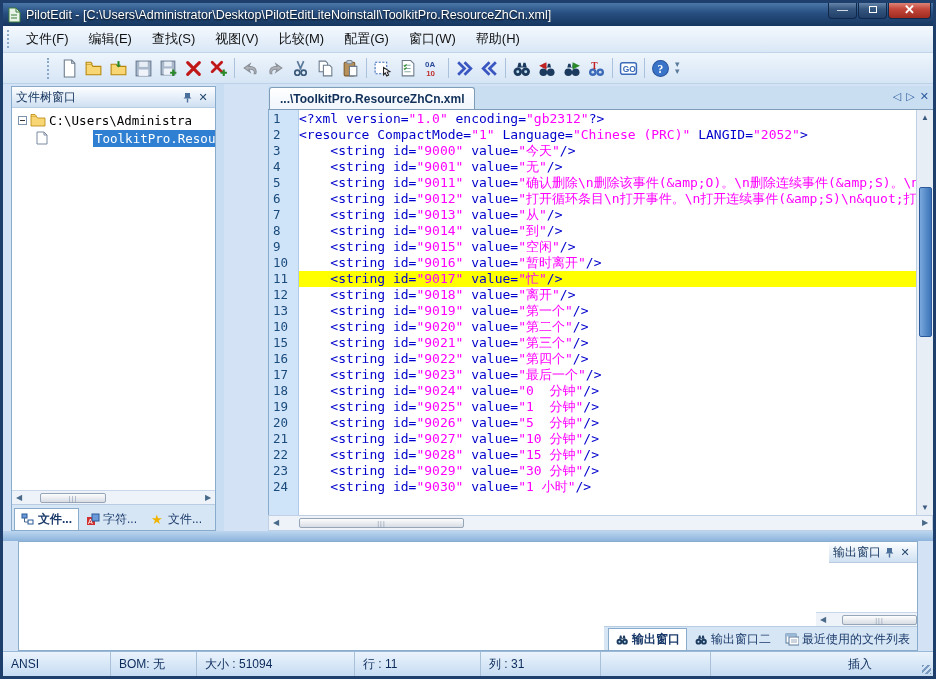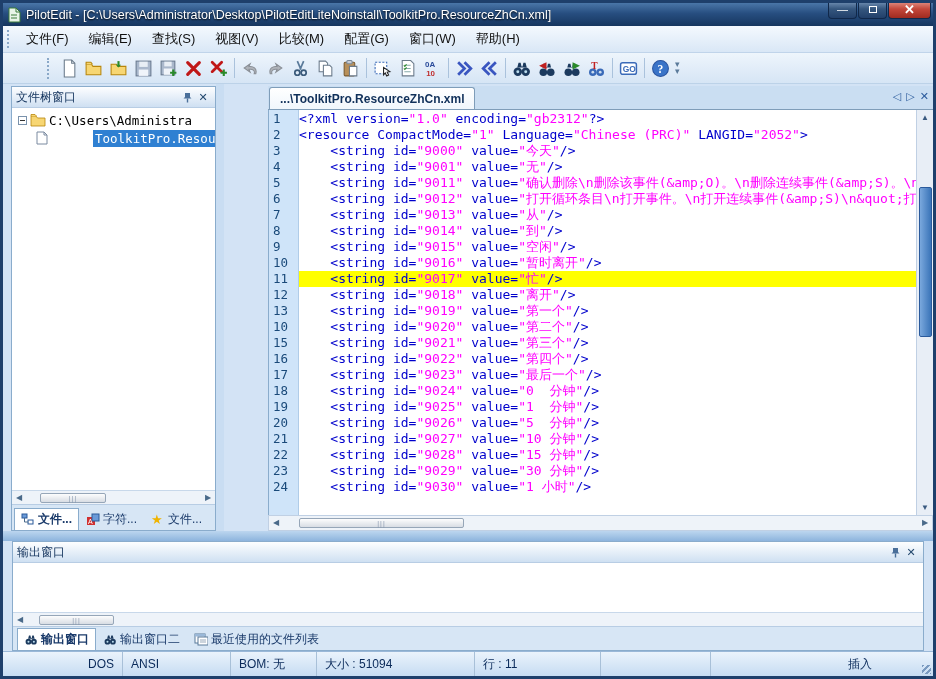--- a/index.html
+++ b/index.html
@@ -92,21 +92,21 @@
   .vscroll{width:17px;background:#e8eef6;border-left:1px solid #c0d0e4;
     display:flex;flex-direction:column;align-items:center;flex:0 0 auto;}
   .vs-arrow{width:15px;height:15px;color:#3a5a80;font-size:8px;text-align:center;line-height:15px;}
   .vs-thumb{width:13px;height:150px;margin-top:62px;border-radius:2px;
     background:linear-gradient(90deg,#7aa8dd,#3a74b8);border:1px solid #2a5a9c;}
   .vs-spacer{flex:1;}
   .editor-hscroll{height:16px;background:#eef3f9;border:1px solid #c0d0e4;
     display:flex;align-items:center;position:relative;}
   
   .output{height:110px;display:flex;flex-direction:column;background:#fff;
-    border:1px solid #8aaccc;margin:0 9px;}
+    border:1px solid #8aaccc;margin:0 15px;align-items:flex-end;}
   .out-content{flex:1;background:#fff;}
   .out-tabs{height:24px;background:#d7e6f5;display:flex;align-items:flex-end;
     border-top:1px solid #b8cde4;padding-left:4px;}
   
   .statusbar{height:25px;background:linear-gradient(#eaf3fc,#c6dcf2);
     border-top:1px solid #9ab8d8;display:flex;align-items:center;
     font-size:12px;color:#0a2a5a;}
   .sb-seg{height:100%;display:flex;align-items:center;padding:0 8px;
     border-right:1px solid #a8c0d8;white-space:nowrap;}
   .sb-right{justify-content:flex-end;}
@@ -497,22 +497,22 @@
               <rect x="1" y="1" width="10" height="2.5" fill="#9ab8d8"></rect>
               <rect x="4" y="4" width="10" height="8" fill="#fff" stroke="#5a7a9a"></rect>
               <path d="M6 7h6M6 9h6" stroke="#9ab"></path>
             </svg></span>
           <span>最近使用的文件列表</span>
         </div>
       </div>
   </div>
 
   <div class="statusbar">
-    <div class="sb-seg sb-right" style="width:120px;">DOS</div>
     <div class="sb-seg" style="width:108px;">ANSI</div>
     <div class="sb-seg" style="width:86px;">BOM: 无</div>
     <div class="sb-seg" style="width:158px;">大小 : 51094</div>
     <div class="sb-seg" style="width:126px;">行 : 11</div>
+    <div class="sb-seg" style="width:120px;">列 : 31</div>
     <div class="sb-seg" style="width:110px;"></div>
     <div class="sb-seg sb-right" style="flex:1;border-right:none;padding-right:45px;">插入</div>
     <div class="sb-grip"></div>
   </div>
 </div>
 
 </body></html>

